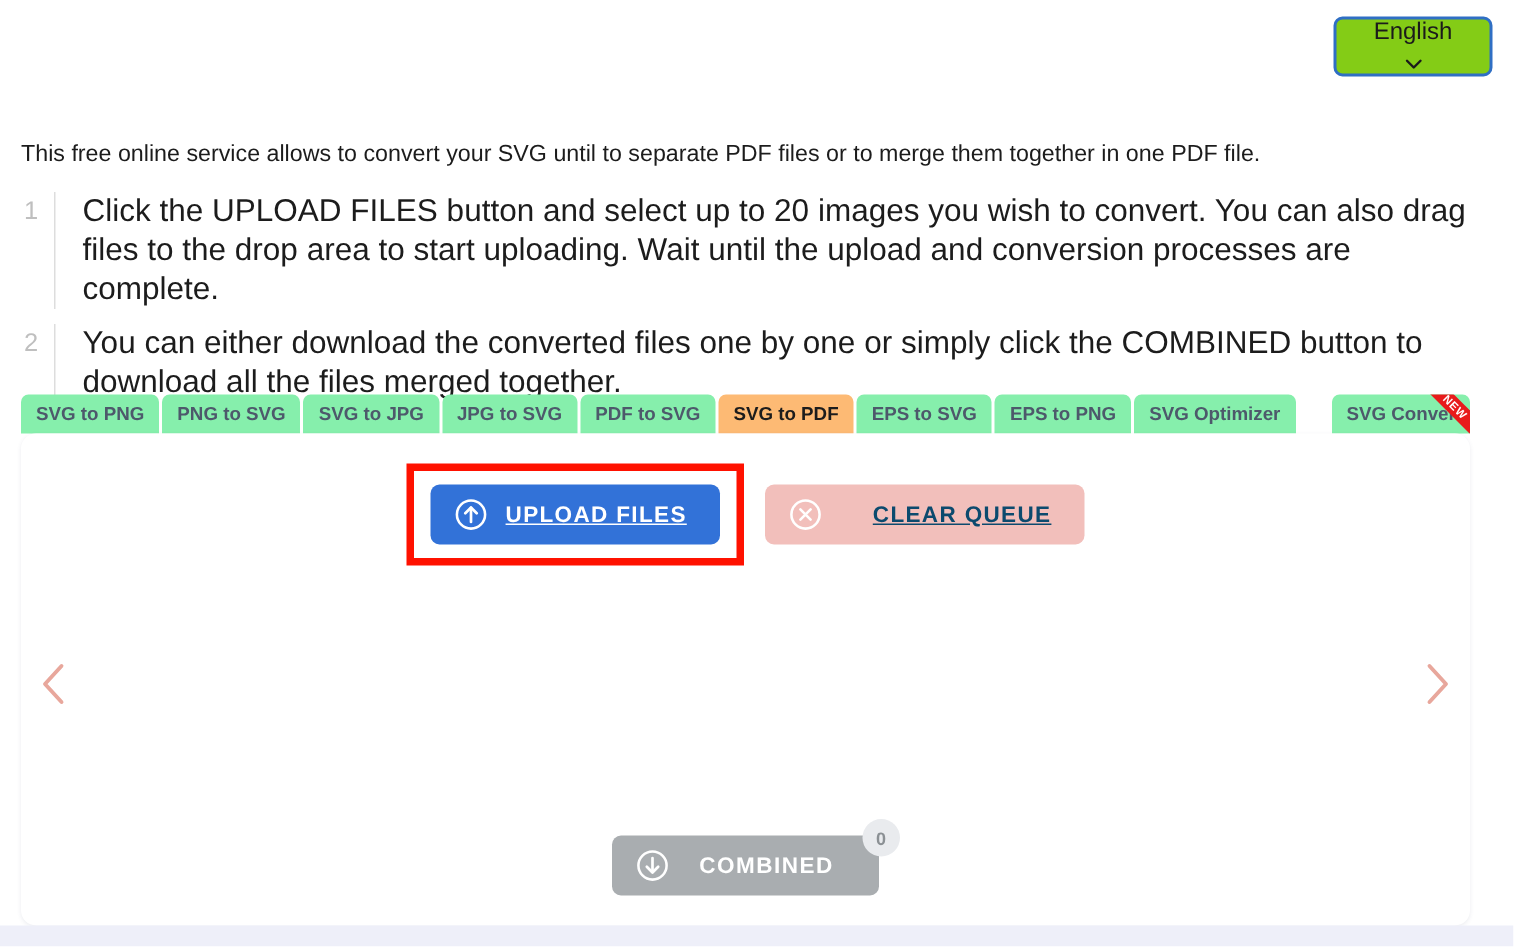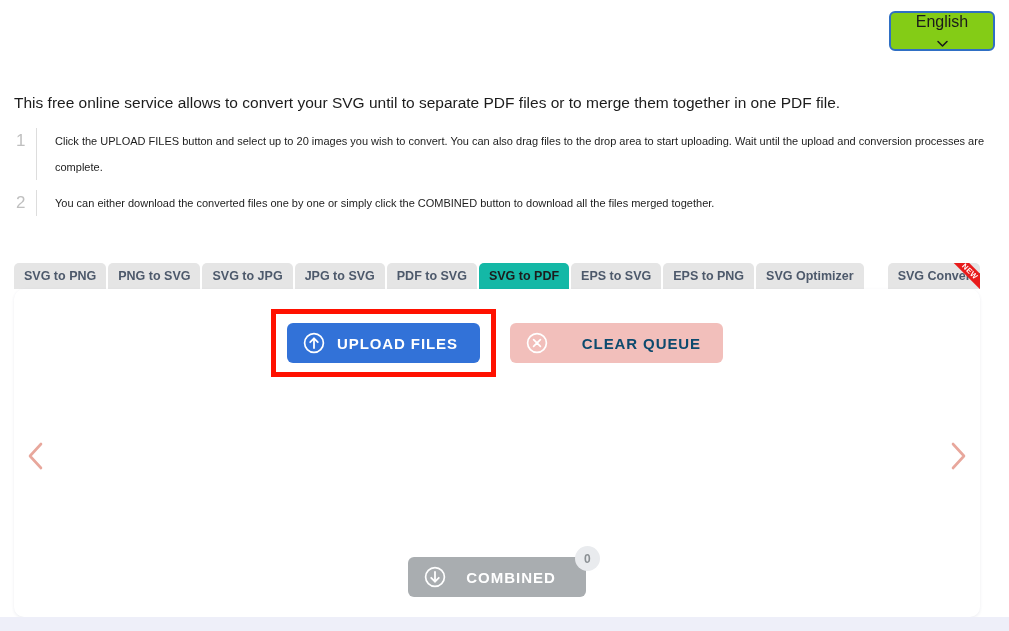--- a/index.html
+++ b/index.html
@@ -102,50 +102,50 @@
   }
   .step-bar {
     flex: 0 0 1px;
     width: 1px;
     background: #dddddd;
     align-self: stretch;
     margin-right: 18px;
   }
   .step-text {
     flex: 1;
-    font-size: 11px;
+    font-size: 21px;
     line-height: 26px;
     color: #1c1c1c;
   }
 
   
   .tabs {
     position: absolute;
     left: 14px; top: 263px;
     width: 966px;
     height: 26px;
     display: flex;
     align-items: flex-end;
     gap: 2px;
   }
   .tab {
-    background: #e5e5e5;
+    background: #86efac;
     color: #4d596b;
     font-size: 12.5px;
     font-weight: bold;
     height: 26px;
     line-height: 26px;
     padding: 0 10px;
     border-radius: 5px 5px 0 0;
     white-space: nowrap;
     cursor: pointer;
     font-family: "Liberation Sans", sans-serif;
   }
   .tab.active {
-    background: #14b8a6;
+    background: #fdba74;
     color: #1c1c1c;
   }
   .tab.spacer {
     background: transparent;
     flex: 1;
     cursor: default;
     pointer-events: none;
   }
   .tab.with-ribbon {
     position: relative;
@@ -201,20 +201,21 @@
     align-items: center;
     height: 40px;
     border-radius: 6px;
     border: none;
     padding: 0 22px 0 16px;
     font-size: 15px;
     font-weight: bold;
     letter-spacing: 0.9px;
     cursor: pointer;
     font-family: "Liberation Sans", sans-serif;
+    text-decoration: underline;
   }
   .btn .btn-ico { margin-right: 12px; display: inline-flex; }
   .btn-upload { background: #3272d8; color: #ffffff; }
   .btn-clear  { background: #f2bfbb; color: #0c4a6e; cursor: default; gap: 22px; }
 
   
   .dropzone {
     position: absolute;
     left: 48px; top: 78px;
     width: 870px;

